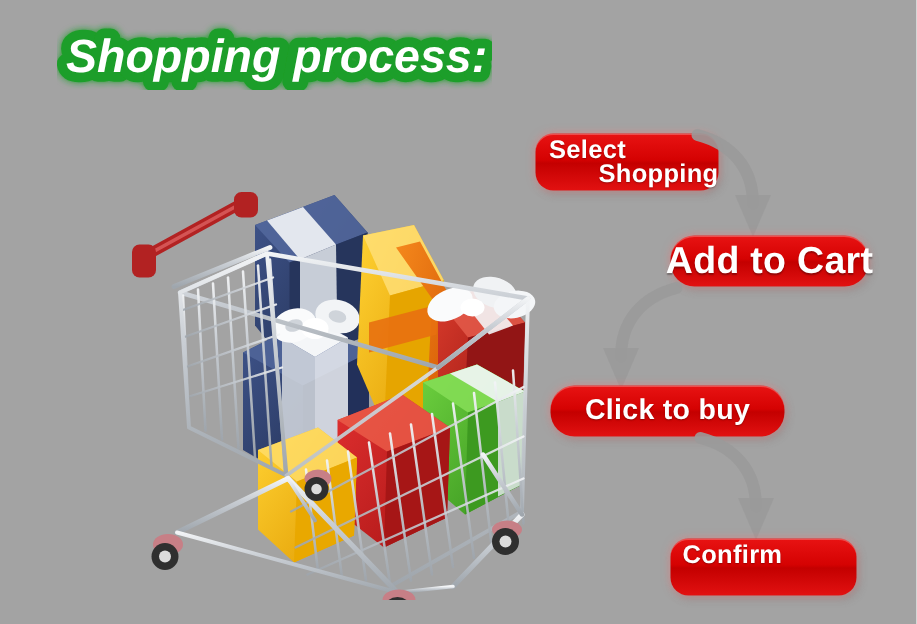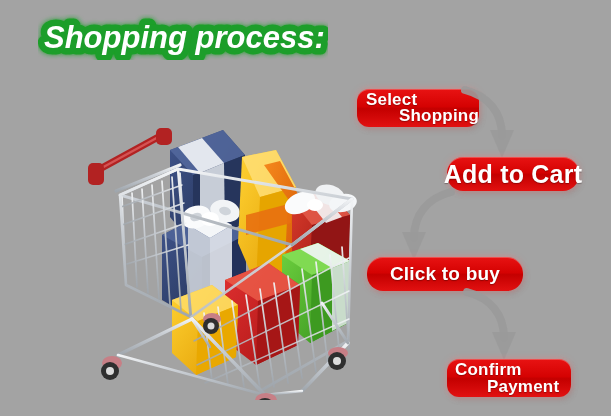--- a/index.html
+++ b/index.html
@@ -353,16 +353,15 @@
 
   <div class="arrow" id="arrow-3b">
     <svg viewBox="0 0 58 74" width="58" height="74" xmlns="http://www.w3.org/2000/svg">
       <path d="M3 4 C 26 10, 40 26, 40 50" stroke="#9a9a9a" stroke-width="8" fill="none" stroke-linecap="round" opacity=".9"></path>
       <path d="M28 44 L40 72 L52 44 Z" fill="#9a9a9a" opacity=".9"></path>
     </svg>
   </div>
 
   <div class="btn" id="btn-confirm-payment">
     <span class="lbl l1">Confirm</span>
-    <span class="lbl l2">Payment</span>
   </div>
 
 </div>
 
 </body></html>

